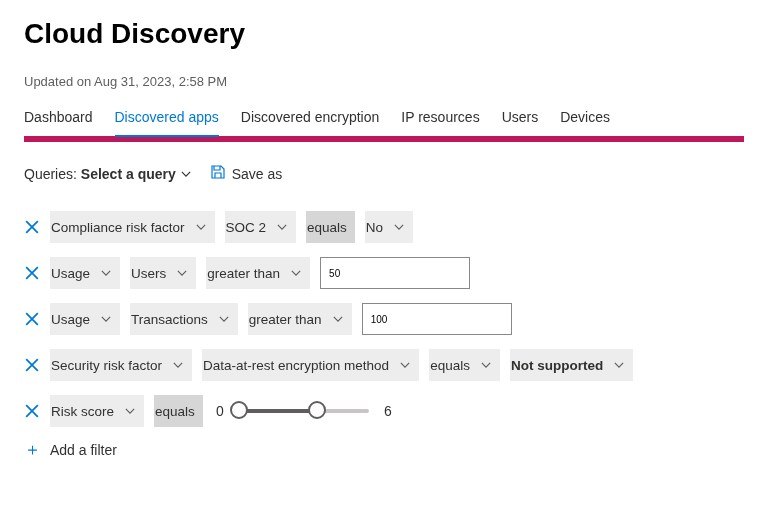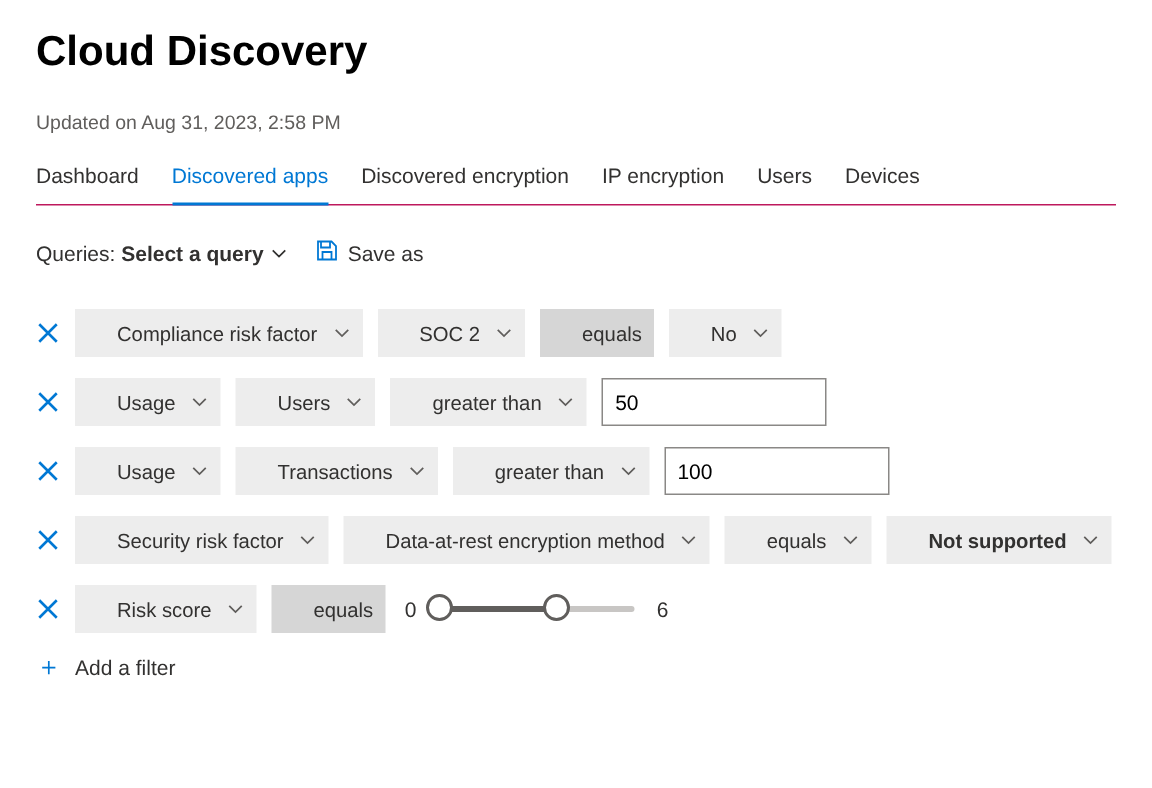--- a/index.html
+++ b/index.html
@@ -19,21 +19,21 @@
     color: #000000;
   }
   .updated {
     font-size: 13px;
     color: #605e5c;
     margin-bottom: 14px;
   }
   .tabs {
     display: flex;
     gap: 22px;
-    border-bottom: 1px solid #be185d;
+    border-bottom: 6px solid #be185d;
     margin-bottom: 22px;
   }
   .tab {
     padding: 6px 0 10px 0;
     cursor: pointer;
     font-size: 14px;
     color: #323130;
     border-bottom: 2px solid transparent;
     margin-bottom: -1px;
   }
@@ -76,36 +76,36 @@
     cursor: pointer;
     flex-shrink: 0;
     display: flex; align-items: center; justify-content: center;
   }
   .xbtn svg { width: 14px; height: 14px; }
   .pill {
     background: #ededed;
     height: 32px;
     display: inline-flex;
     align-items: center;
-    padding: 0 8px 0 28px;
+    padding: 0 8px 0 1px;
     gap: 10px;
     cursor: pointer;
     font-size: 13.5px;
   }
   .pill.dark { background: #d6d6d6; }
   .chev {
     width: 12px; height: 12px;
     display: inline-flex; align-items: center; justify-content: center;
   }
   .chev svg { width: 10px; height: 10px; }
   input.textin {
     height: 32px;
     border: 1px solid #8a8886;
     padding: 0 8px;
-    font-size: 14px;
+    font-size: 10px;
     font-family: inherit;
     width: 150px;
   }
   .slider-wrap {
     display: flex;
     align-items: center;
     gap: 12px;
   }
   .slider-num { font-size: 14px; width: 14px; text-align: center; }
   .slider-track {
@@ -156,21 +156,21 @@
 <body>
 
 <h1>Cloud Discovery</h1>
 
 <div class="updated">Updated on Aug 31, 2023, 2:58 PM</div>
 
 <div class="tabs">
   <div class="tab">Dashboard</div>
   <div class="tab active">Discovered apps</div>
   <div class="tab">Discovered encryption</div>
-  <div class="tab">IP encryption</div>
+  <div class="tab">IP resources</div>
   <div class="tab">Users</div>
   <div class="tab">Devices</div>
 </div>
 
 <div class="queries-row">
   <span>
     <span class="queries-label">Queries:</span>
     <span class="queries-select">
       <span>Select a query</span>
       <span class="chev">

